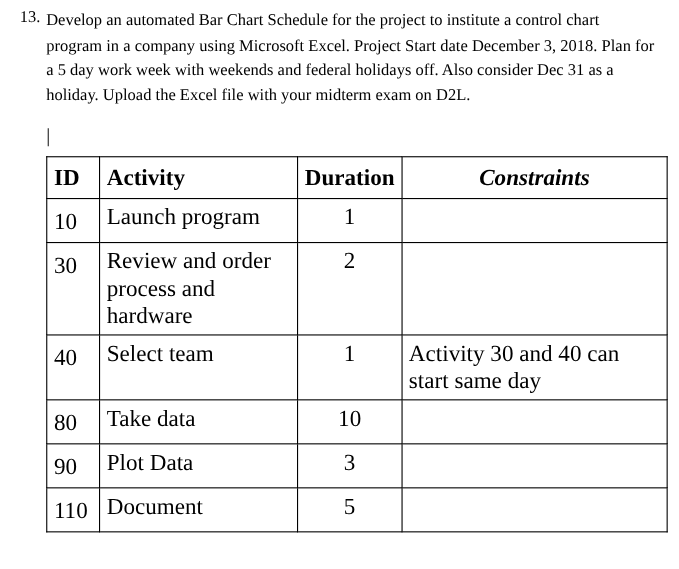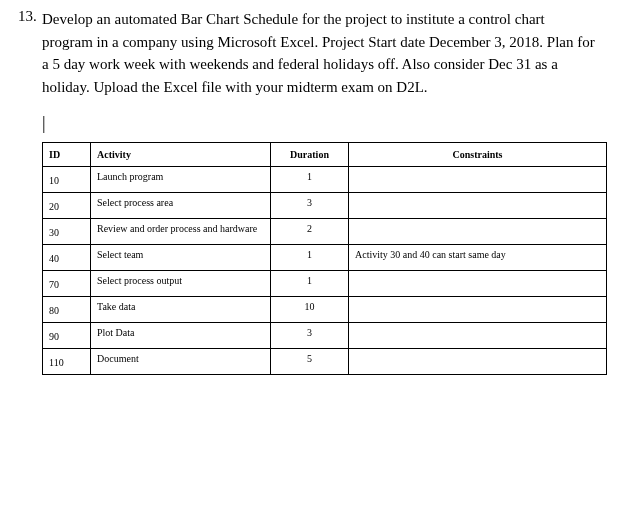--- a/index.html
+++ b/index.html
@@ -36,40 +36,41 @@
       margin-left: 24px;
     }
     table {
       border-collapse: collapse;
       width: 565px;
     }
     th, td {
       border: 1px solid #000000;
       padding: 4px 6px;
       vertical-align: top;
-      font-size: 10px;
+      font-size: 21px;
     }
     th {
       font-weight: bold;
       text-align: left;
       padding-top: 6px;
       padding-bottom: 6px;
     }
     th.col-id {
       width: 48px;
     }
     th.col-activity {
       width: 180px;
     }
     th.col-duration {
       width: 78px;
       text-align: center;
     }
     th.col-constraints {
       text-align: center;
+      font-style: italic;
     }
     td.cell-id {
       vertical-align: top;
       padding-top: 8px;
       padding-bottom: 6px;
     }
     td.cell-duration {
       text-align: center;
     }
     td.cell-constraints {
@@ -97,42 +98,30 @@
       </tr>
     </thead>
     <tbody>
       <tr>
         <td class="cell-id">10</td>
         <td>Launch program</td>
         <td class="cell-duration">1</td>
         <td class="cell-constraints"></td>
       </tr>
       <tr>
-        <td class="cell-id">20</td>
-        <td>Select process area</td>
-        <td class="cell-duration">3</td>
-        <td class="cell-constraints"></td>
-      </tr>
-      <tr>
         <td class="cell-id">30</td>
         <td>Review and order process and hardware</td>
         <td class="cell-duration">2</td>
         <td class="cell-constraints"></td>
       </tr>
       <tr>
         <td class="cell-id">40</td>
         <td>Select team</td>
         <td class="cell-duration">1</td>
         <td class="cell-constraints">Activity 30 and 40 can start same day</td>
-      </tr>
-      <tr>
-        <td class="cell-id">70</td>
-        <td>Select process output</td>
-        <td class="cell-duration">1</td>
-        <td class="cell-constraints"></td>
       </tr>
       <tr>
         <td class="cell-id">80</td>
         <td>Take data</td>
         <td class="cell-duration">10</td>
         <td class="cell-constraints"></td>
       </tr>
       <tr>
         <td class="cell-id">90</td>
         <td>Plot Data</td>

